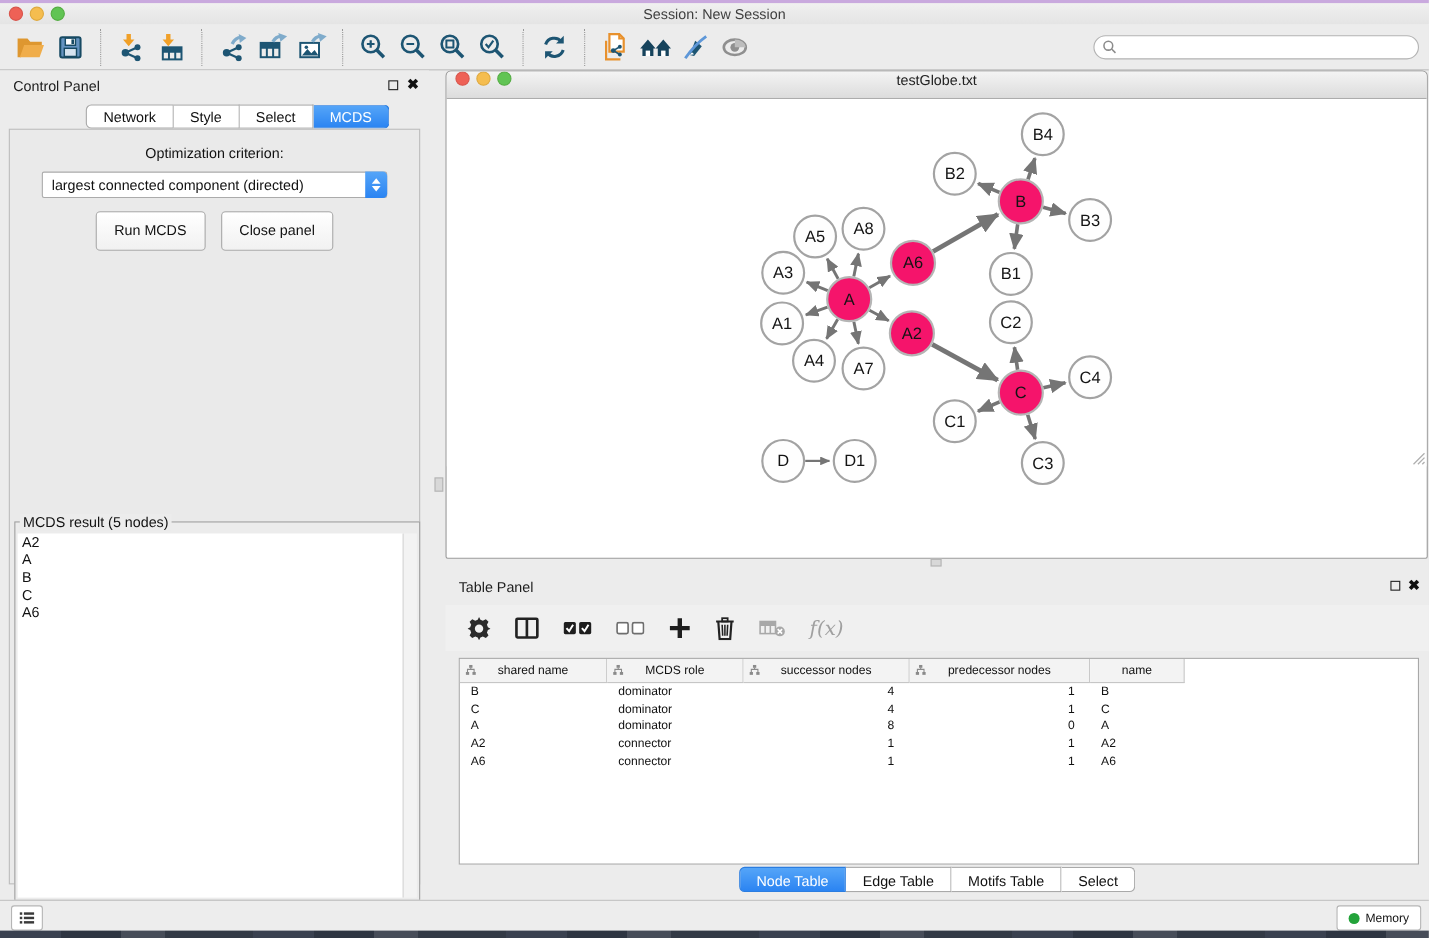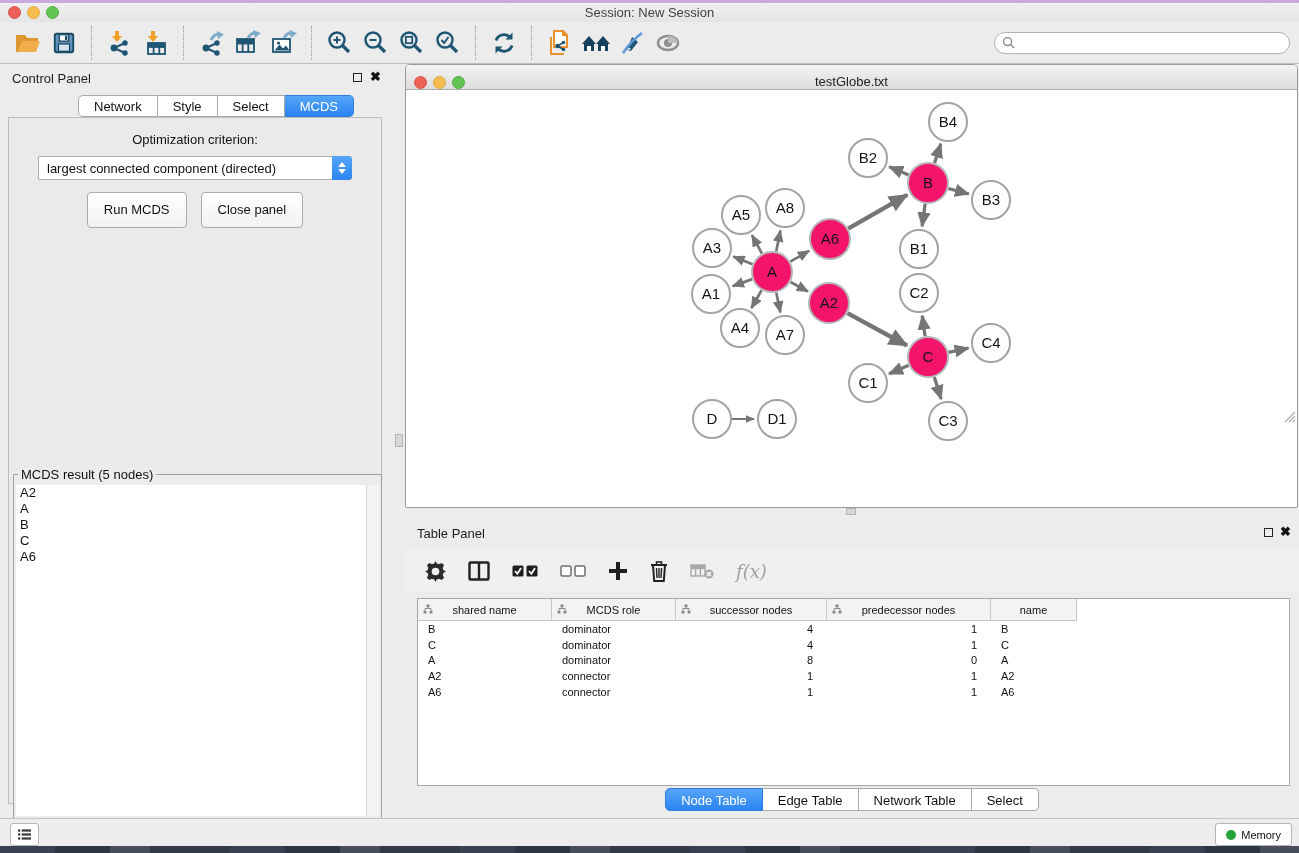--- a/index.html
+++ b/index.html
@@ -58,21 +58,21 @@
   #mcds-scroll{position:absolute;right:2px;top:10px;width:12px;bottom:2px;background:#F3F3F3;border-left:1px solid #D5D5D5;}
   .mcds-item{font-size:13px;color:#111;line-height:16px;padding-left:4px;}
   
   .split-handle{position:absolute;background:#D8D8D8;border:1px solid #B4B4B4;box-sizing:border-box;}
   #v-handle{left:395px;top:434px;width:8px;height:13px;}
   #h-handle{left:846px;top:508px;width:10px;height:7px;}
   
   #network-window{position:absolute;left:405px;top:64px;width:893px;height:444px;border:1px solid #9A9A9A;
     border-radius:5px 5px 2px 2px;box-sizing:border-box;background:#fff;overflow:hidden;}
   #nw-titlebar{height:24px;background:linear-gradient(#F4F4F4,#DCDCDC);border-bottom:1px solid #ACACAC;
-    position:relative;display:flex;align-items:flex-end;}
+    position:relative;display:flex;align-items:flex-start;}
   #nw-titlebar .tl{width:13px;height:13px;}
   #nw-title{position:absolute;left:0;right:0;text-align:center;font-size:13px;color:#222;}
   #nw-canvas{position:relative;width:100%;height:334px;background:#fff;}
   #nw-grip{position:absolute;right:1px;bottom:1px;}
   
   #table-panel{position:absolute;left:405px;top:520px;width:894px;height:296px;background:#ECECEC;}
   #tp-title{position:absolute;left:12px;top:6px;font-size:13px;color:#1c1c1c;}
   #tp-float{right:26px;top:8px;} #tp-close{right:8px;top:5px;}
   #tp-toolbar{position:absolute;left:0;top:30px;width:100%;height:42px;background:#F0F0F0;
     display:flex;align-items:center;padding-left:20px;box-sizing:border-box;gap:22px;}
@@ -588,21 +588,21 @@
           <div class="nt-cell" style="width: 124px; text-align: left; padding: 0px 0px 0px 10px;">connector</div>
           <div class="nt-cell" style="width: 151px; text-align: right; padding: 0px 14px 0px 0px;">1</div>
           <div class="nt-cell" style="width: 164px; text-align: right; padding: 0px 14px 0px 0px;">1</div>
           <div class="nt-cell" style="width: 86px; text-align: left; padding: 0px 0px 0px 10px;">A6</div>
         </div>
       </div>
   </div>
   <div id="tp-tabs" class="seg-tabs">
       <div class="seg-tab active">Node Table</div>
       <div class="seg-tab">Edge Table</div>
-      <div class="seg-tab">Network Table</div>
+      <div class="seg-tab">Motifs Table</div>
       <div class="seg-tab">Select</div>
     </div>
 </div>
 
 <div id="statusbar">
   <div id="list-btn">
     <svg width="15" height="13" viewBox="0 0 16 14">
         <g fill="#3A3A3A">
           <rect x="1" y="1.5" width="2.4" height="2.4"></rect>
           <rect x="5" y="1.5" width="10" height="2.4"></rect>

